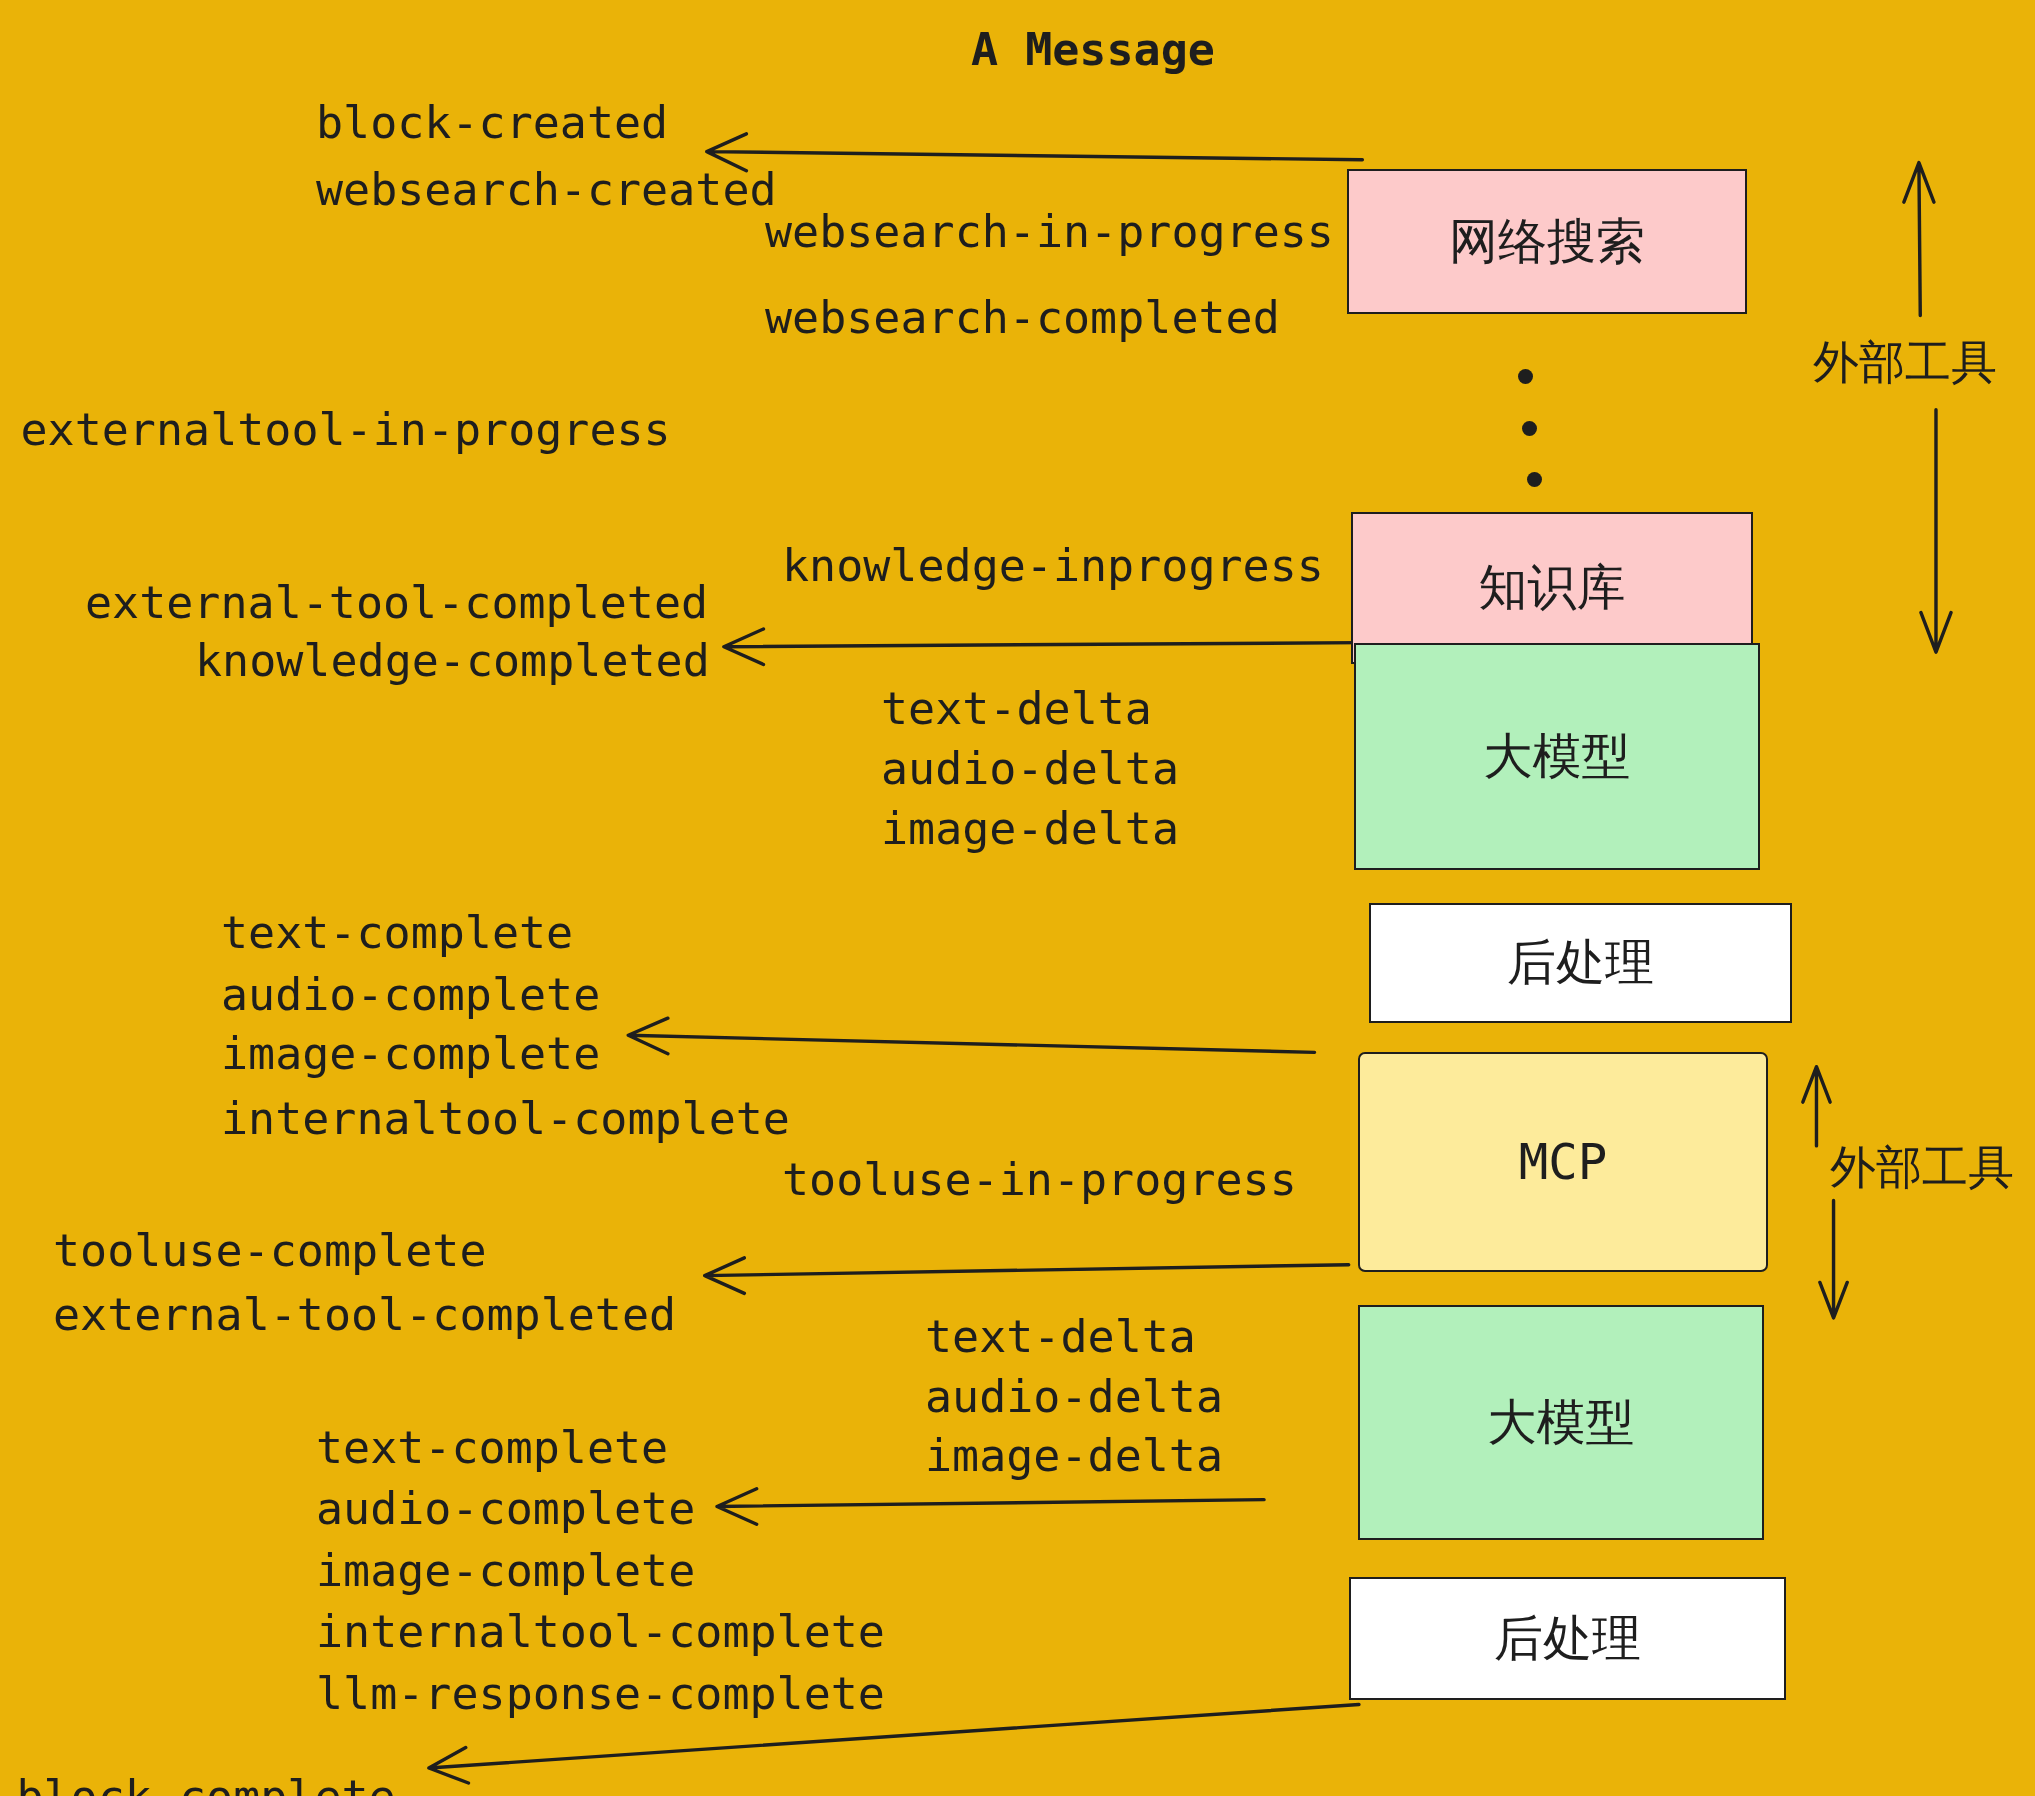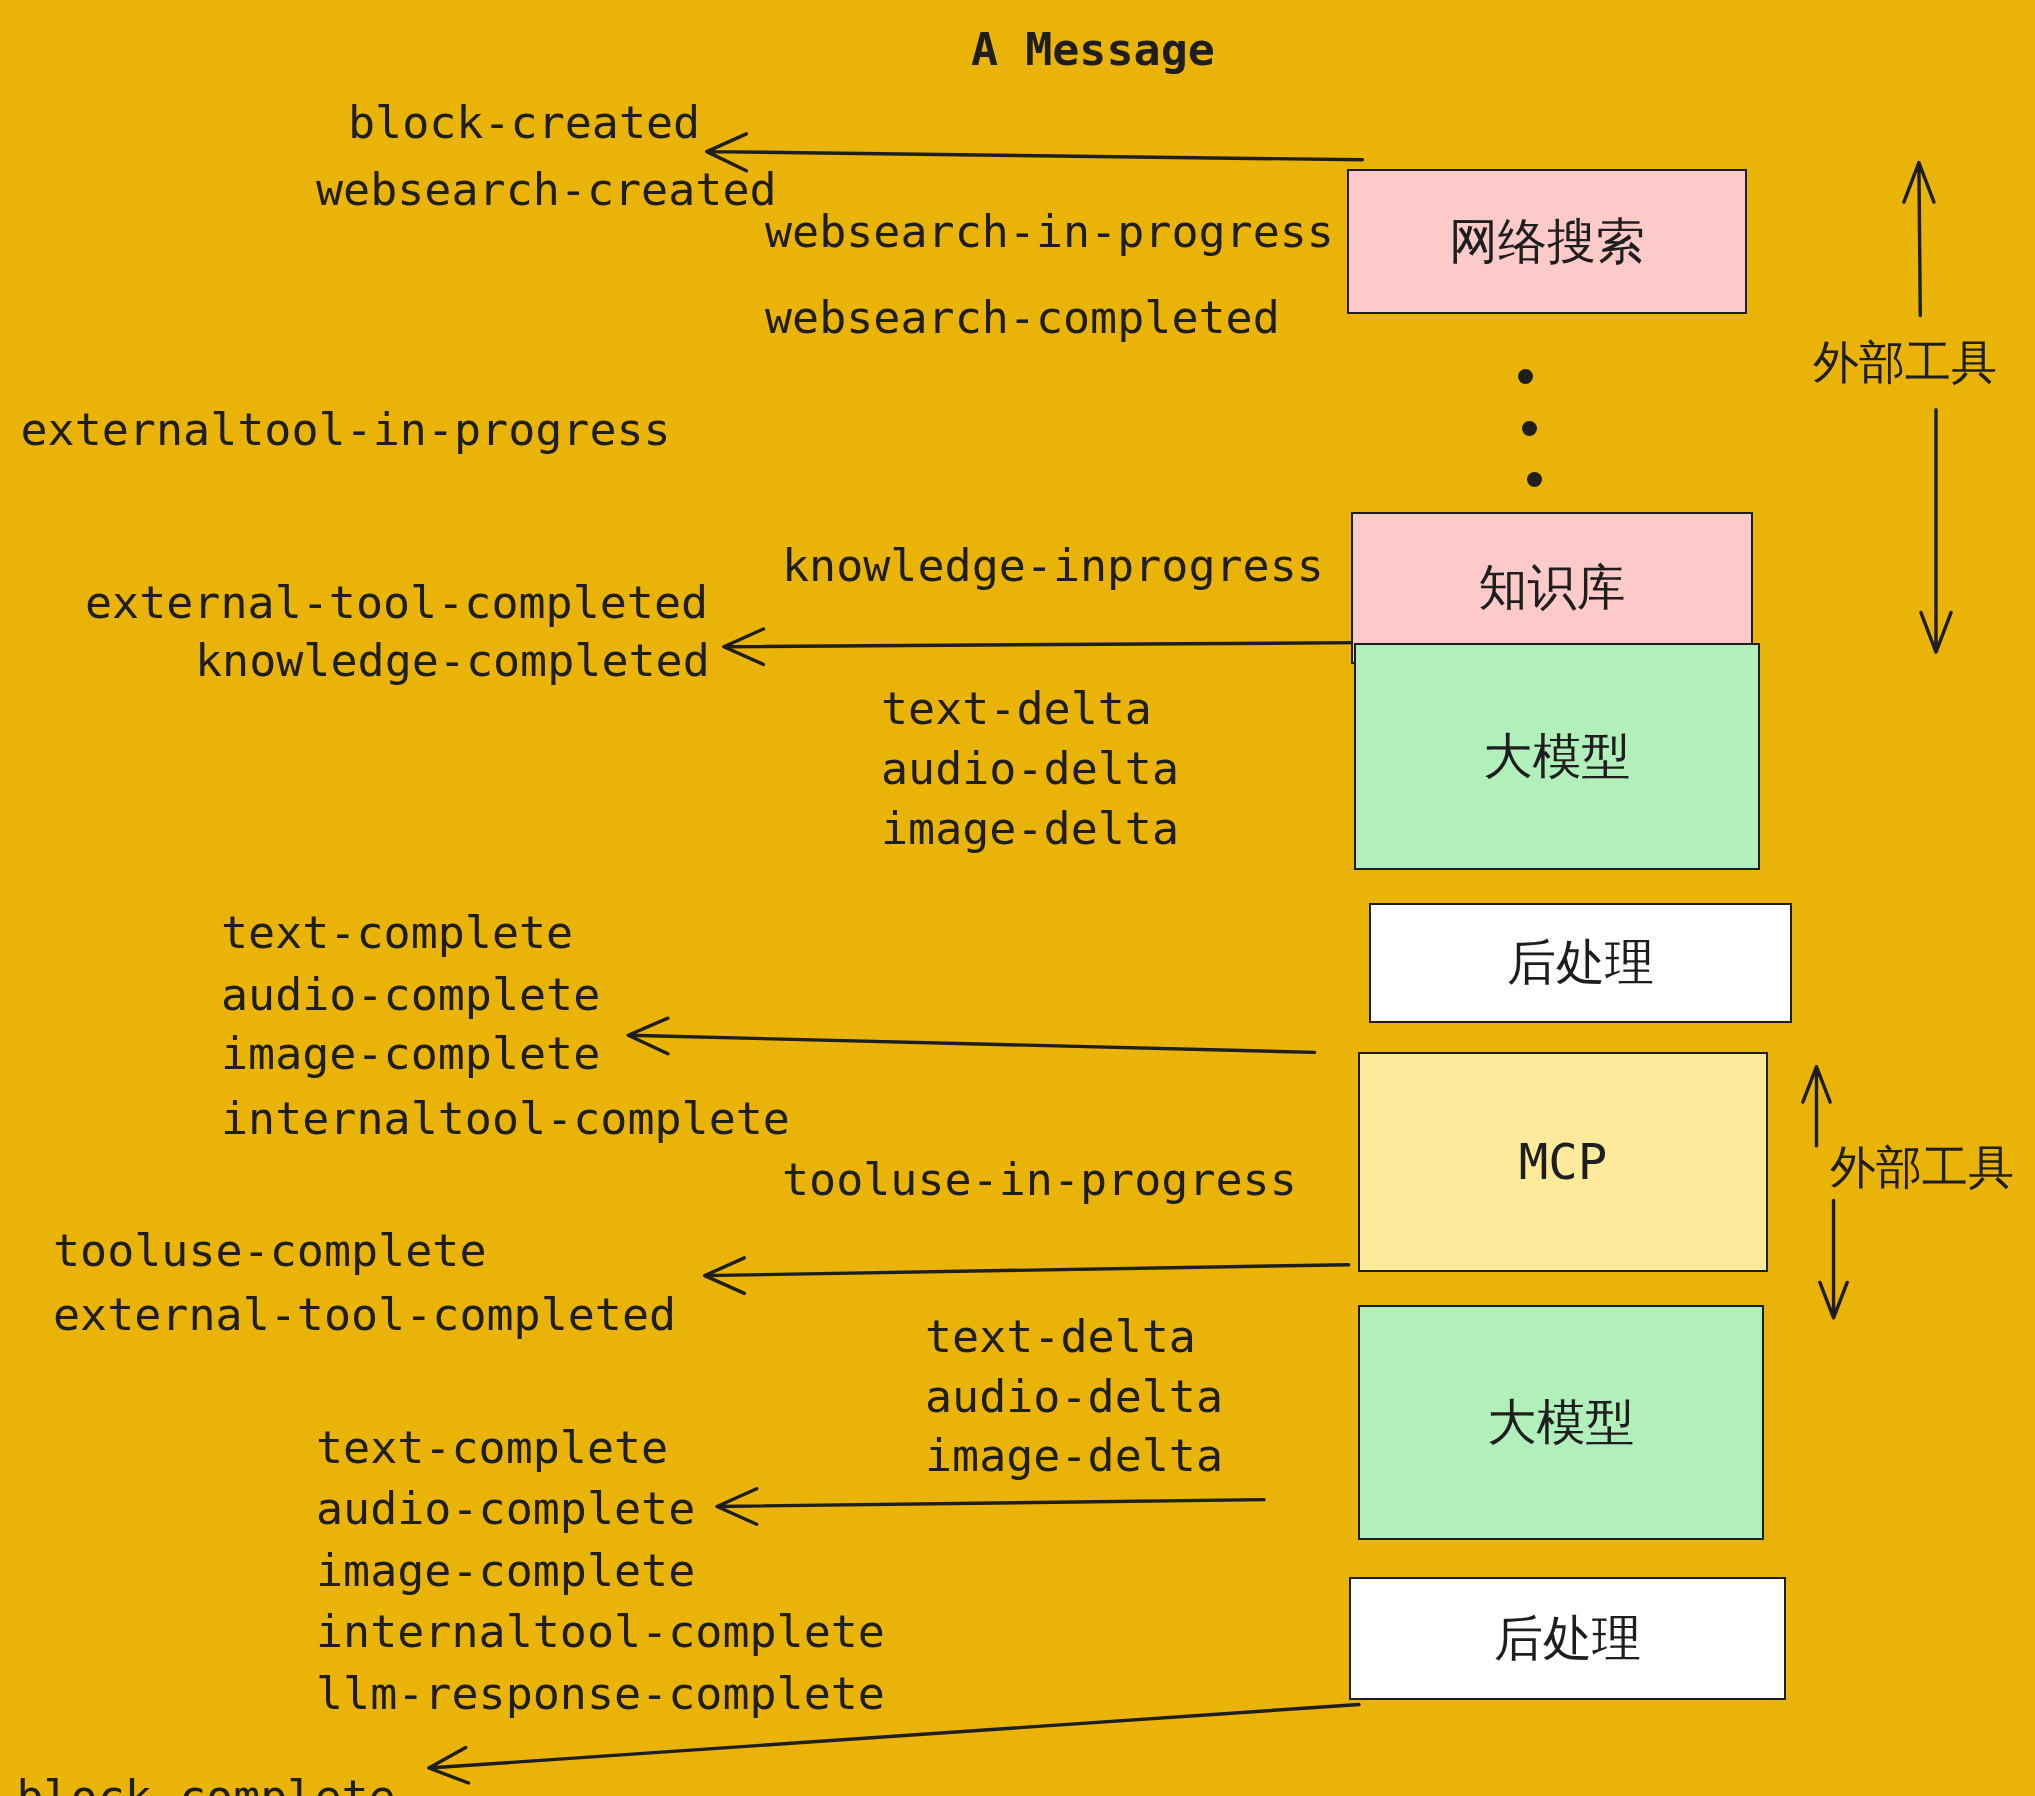--- a/index.html
+++ b/index.html
@@ -32,41 +32,41 @@
     display:flex;align-items:center;justify-content:center;
     font-family:"Liberation Sans", sans-serif;
     font-size:49px;
     color:#1e1e1e;
     white-space:nowrap;
   }
   .b1{left:1347px;top:169px;width:400px;height:145px;background:#fdcaca;}
   .b2{left:1351px;top:512px;width:402px;height:152px;background:#fdcaca;}
   .b3{left:1354px;top:643px;width:406px;height:227px;background:#b2f0bb;}
   .b4{left:1369px;top:903px;width:423px;height:120px;background:#ffffff;}
-  .b5{left:1358px;top:1052px;width:410px;height:220px;background:#fdeb9b;font-family:"DejaVu Sans Mono", monospace;}
+  .b5{left:1358px;top:1052px;width:410px;height:220px;background:#fdeb9b;font-family:"DejaVu Sans Mono", monospace;border-radius:7px;}
   .b6{left:1358px;top:1305px;width:406px;height:235px;background:#b2f0bb;}
   .b7{left:1349px;top:1577px;width:437px;height:123px;background:#ffffff;}
   .side{
     position:absolute;
     font-family:"Liberation Sans", sans-serif;
     font-size:46px;
     white-space:nowrap;
     color:#1e1e1e;
   }
   .s1{left:1813px;top:332px;}
   .s2{left:1830px;top:1137px;}
   .dot{
     position:absolute;
     width:15px;height:15px;border-radius:50%;
     background:#1e1e1e;
   }
   .d1{left:1518px;top:369px;}
   .d2{left:1522px;top:421px;}
   .d3{left:1527px;top:472px;}
-  .l1{left:316px;top:97px;margin-left:32px;}
+  .l1{left:316px;top:97px;}
   .l2{left:316px;top:164px;}
   .l3{left:765px;top:206px;}
   .l4{left:765px;top:292px;}
   .l5{left:20.5px;top:404px;}
   .l6{left:782px;top:540px;}
   .l7{left:85px;top:577px;}
   .l8{left:195px;top:635px;}
   .l9{left:881px;top:683px;}
   .l10{left:881px;top:743px;}
   .l11{left:881px;top:803px;}

